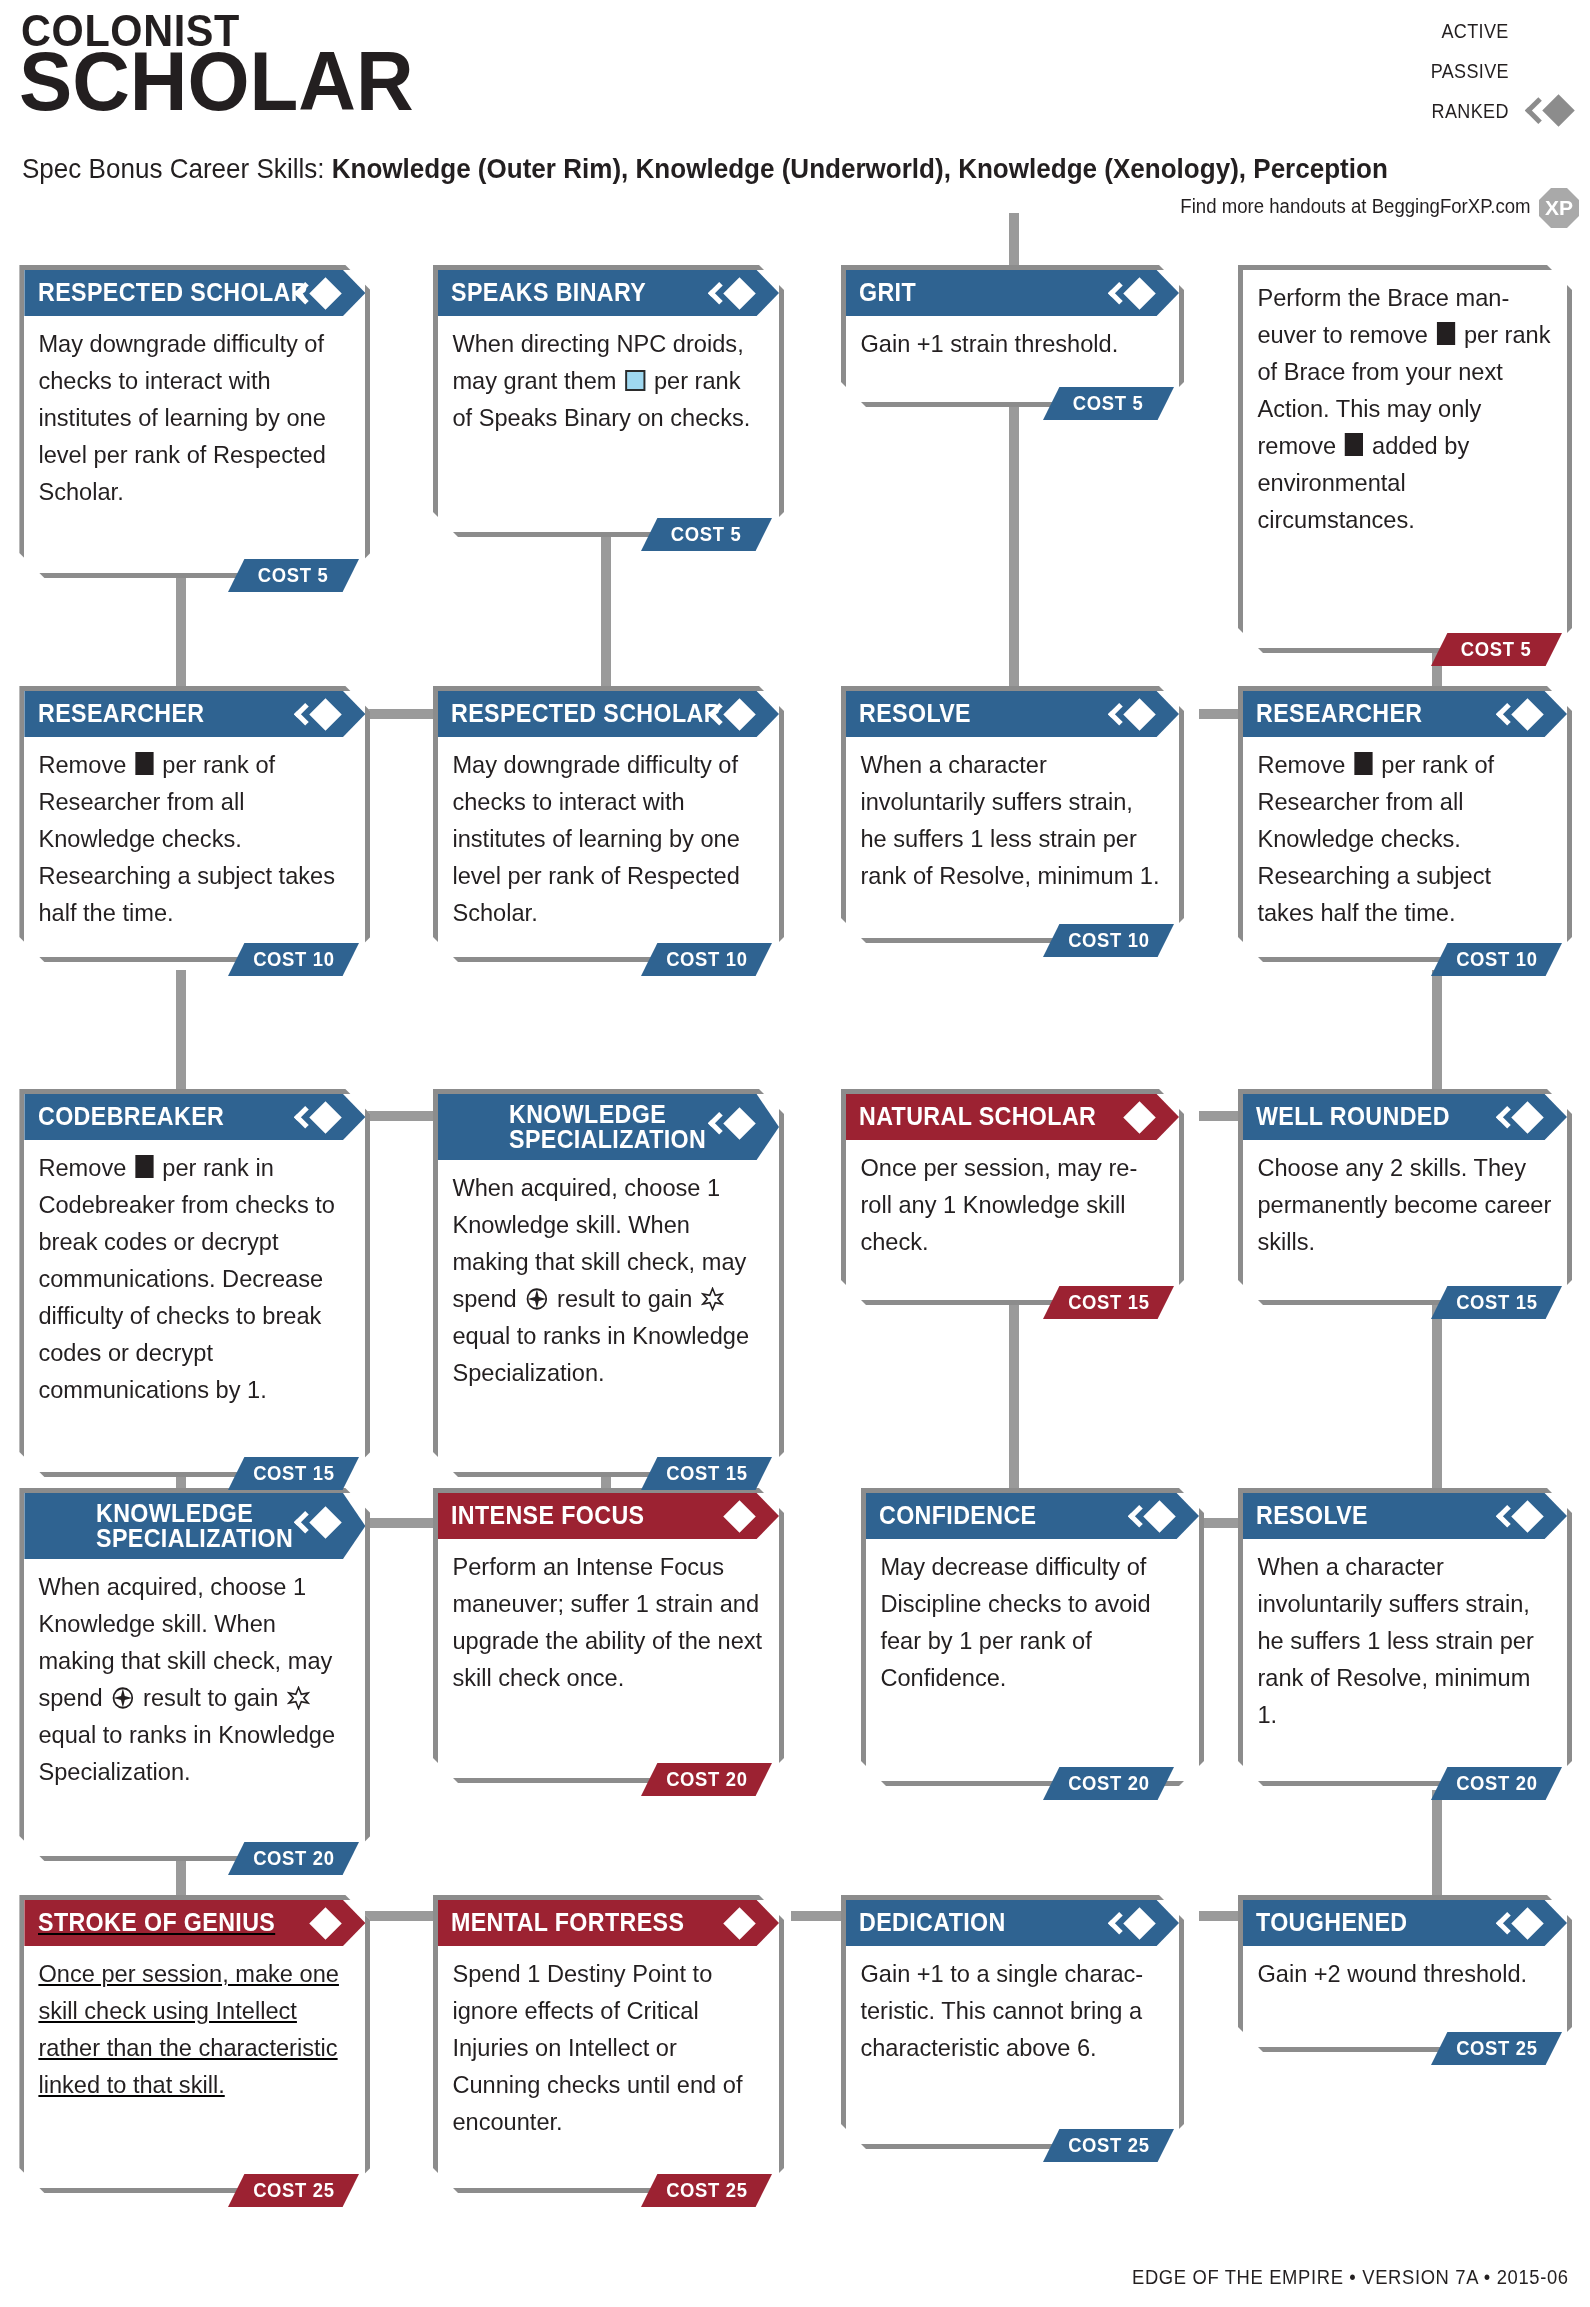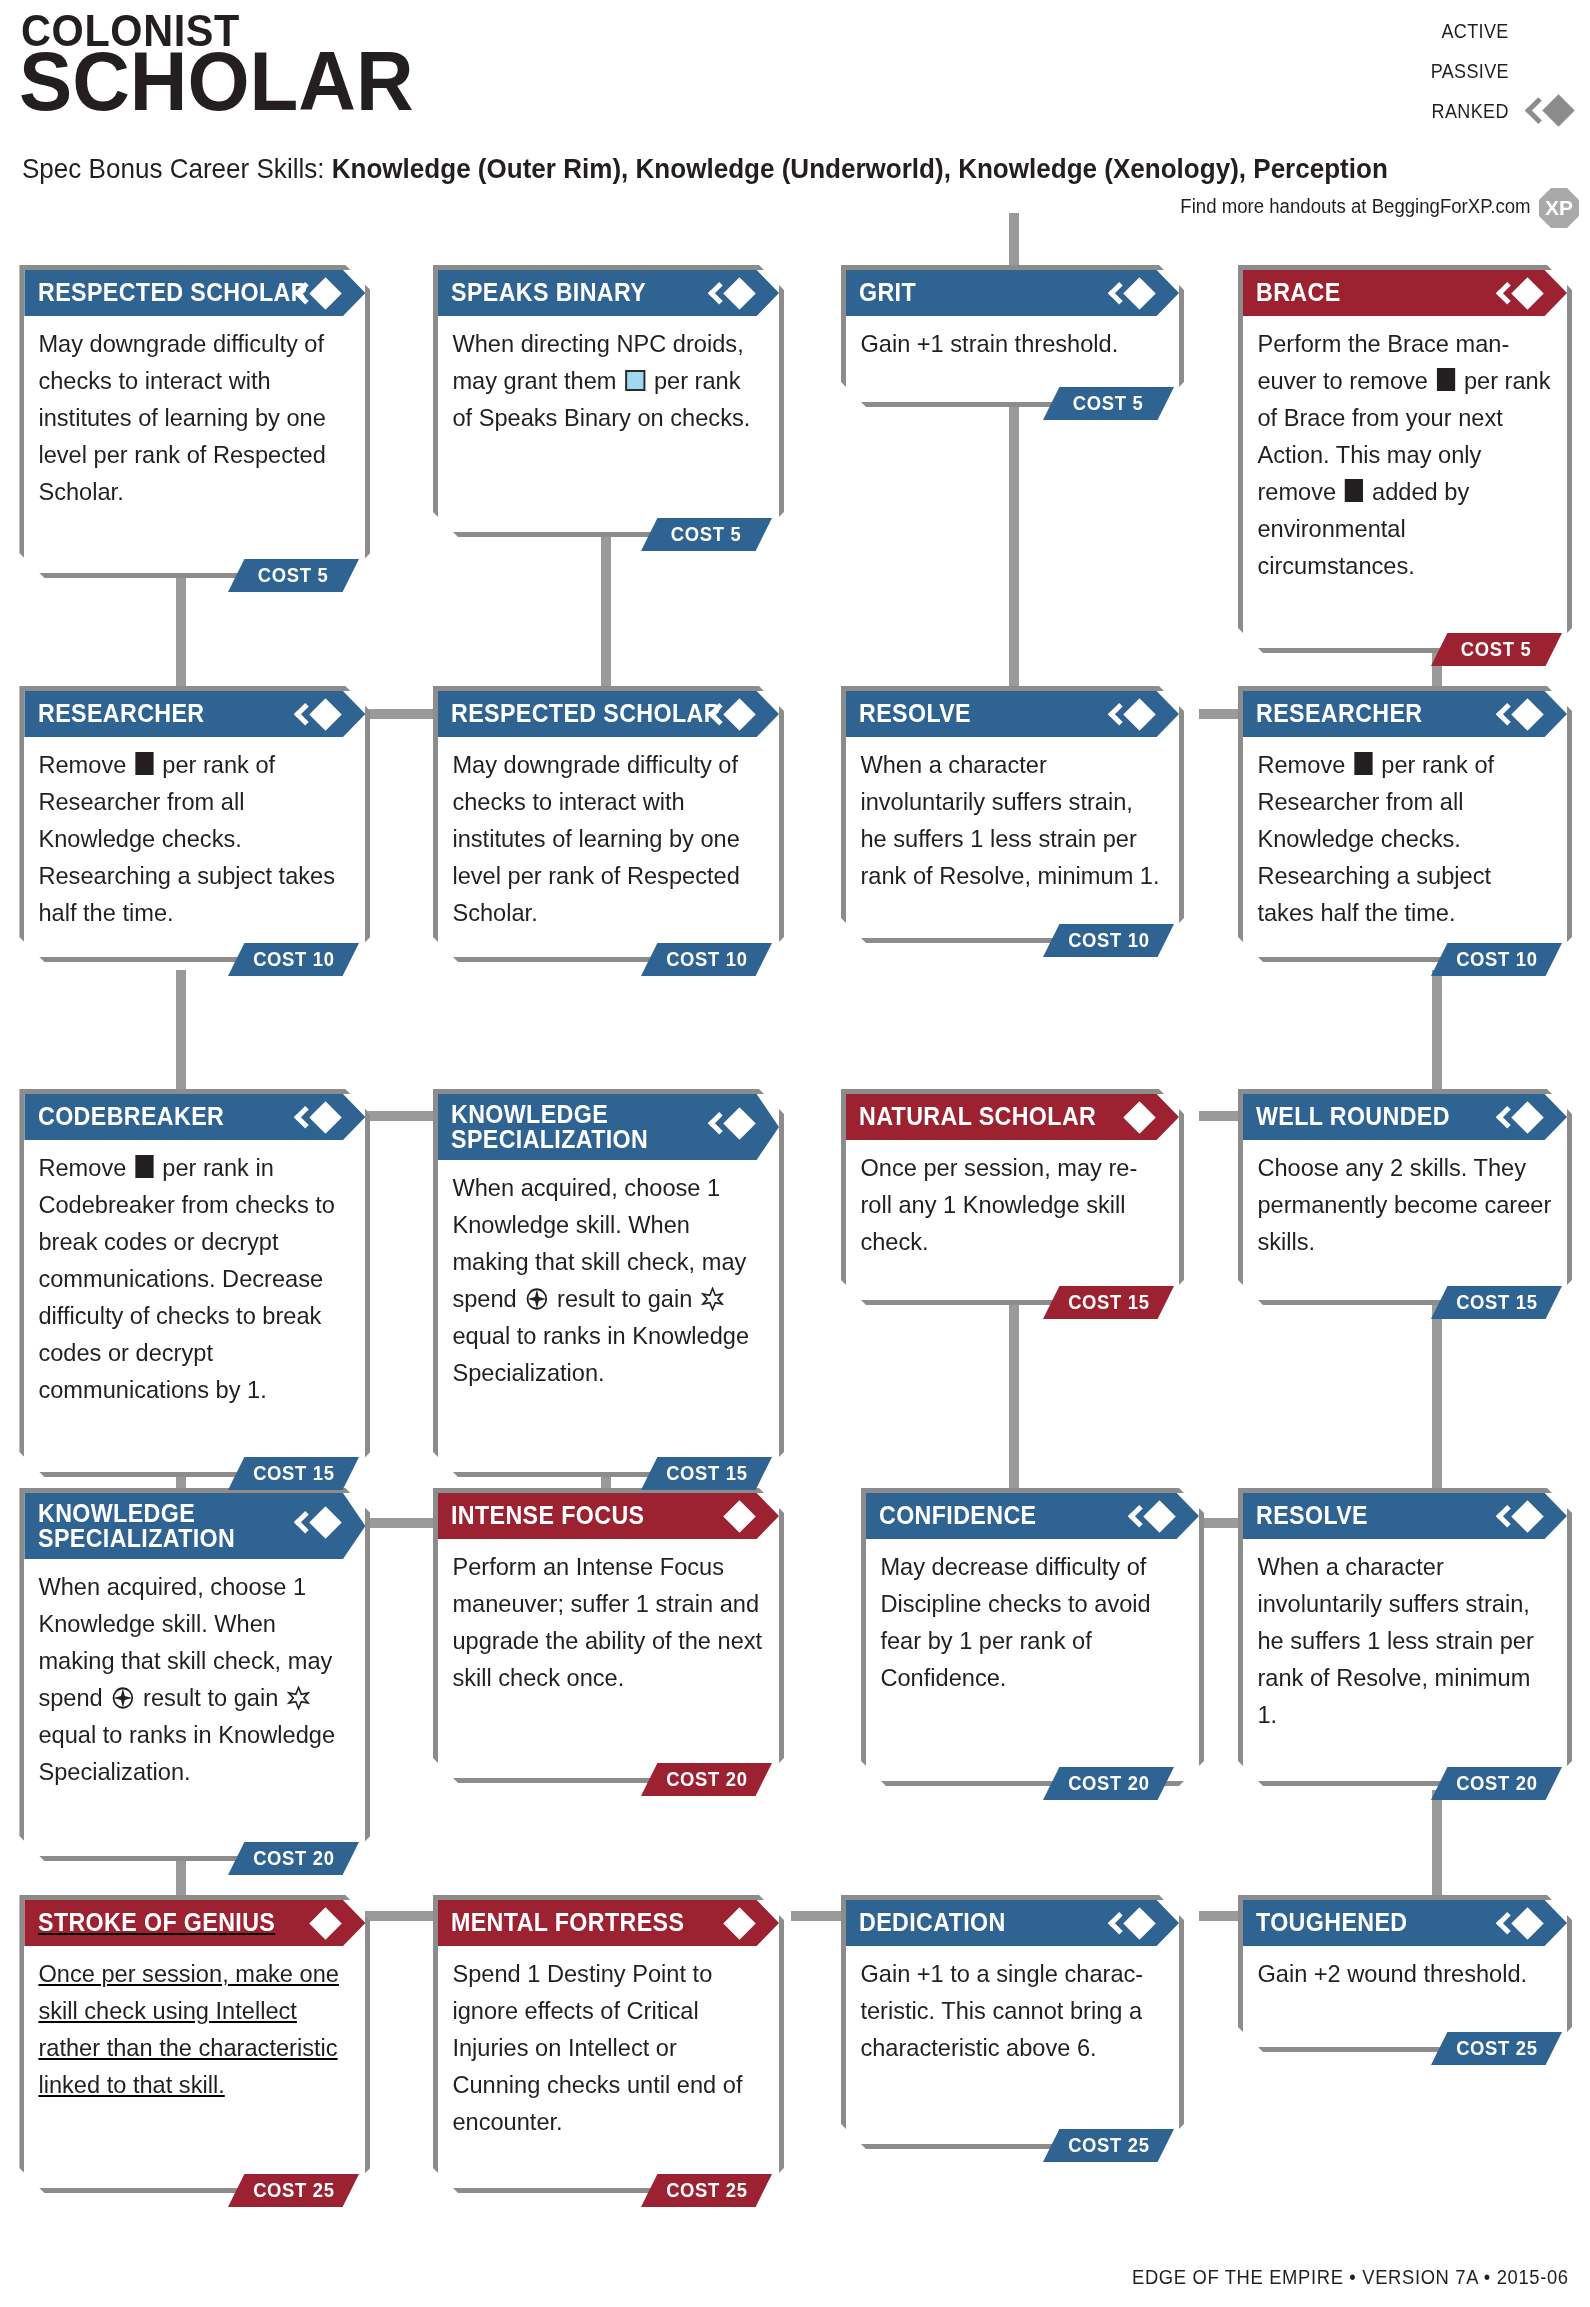--- a/index.html
+++ b/index.html
@@ -97,21 +97,21 @@
   }
   .card-inner { position: relative; width: 100%; height: 100%; }
 
   .card-title {
     position: relative;
     height: 46px;
     display: flex; align-items: center;
     padding: 0 0 0 13.4px;
     clip-path: polygon(0 0, calc(100% - 22.4px) 0, 100% 50%, calc(100% - 22.4px) 100%, 0 100%);
   }
-  .card-title.two-line { height: 66px; }
+  .card-title.two-line { height: 66px; justify-content: center; }
   .card-title.passive { background: #2f6391; }
   .card-title.active  { background: #9c2232; }
 
   .card-title-text {
     font-family: "Liberation Sans Narrow", "Liberation Sans", sans-serif;
     font-weight: 700; font-size: 25px; color: #ffffff;
     letter-spacing: 0.4px; line-height: 1.02;
     transform: scaleX(0.93); transform-origin: left center;
     white-space: pre-line;
   }
@@ -287,27 +287,20 @@
             </span>
           </div>
           <div class="card-body">Gain +1 strain threshold.</div>
         </div>
       </div>
       <div class="cost-tab passive" style="position: absolute; inset: 387px auto auto 1043px;">
         <span class="cost-label">COST 5</span>
       </div>
       <div class="card" style="left: 1238px; top: 265px; width: 334px; height: 388px;">
         <div class="card-inner">
-          <div class="card-title active">
-            <span class="card-title-text">BRACE</span>
-            <span class="type-icon">
-              <span class="chev"></span>
-              <span class="dia"></span>
-            </span>
-          </div>
           <div class="card-body">Perform the Brace man-euver to remove <span class="sym sym-setback"></span> per rank of Brace from your next Action. This may only remove <span class="sym sym-setback"></span> added by environmental circumstances.</div>
         </div>
       </div>
       <div class="cost-tab active" style="position: absolute; inset: 633px auto auto 1431px;">
         <span class="cost-label">COST 5</span>
       </div>
       <div class="card" style="left: 19.4px; top: 686px; width: 351px; height: 276px;">
         <div class="card-inner">
           <div class="card-title passive">
             <span class="card-title-text">RESEARCHER</span>

